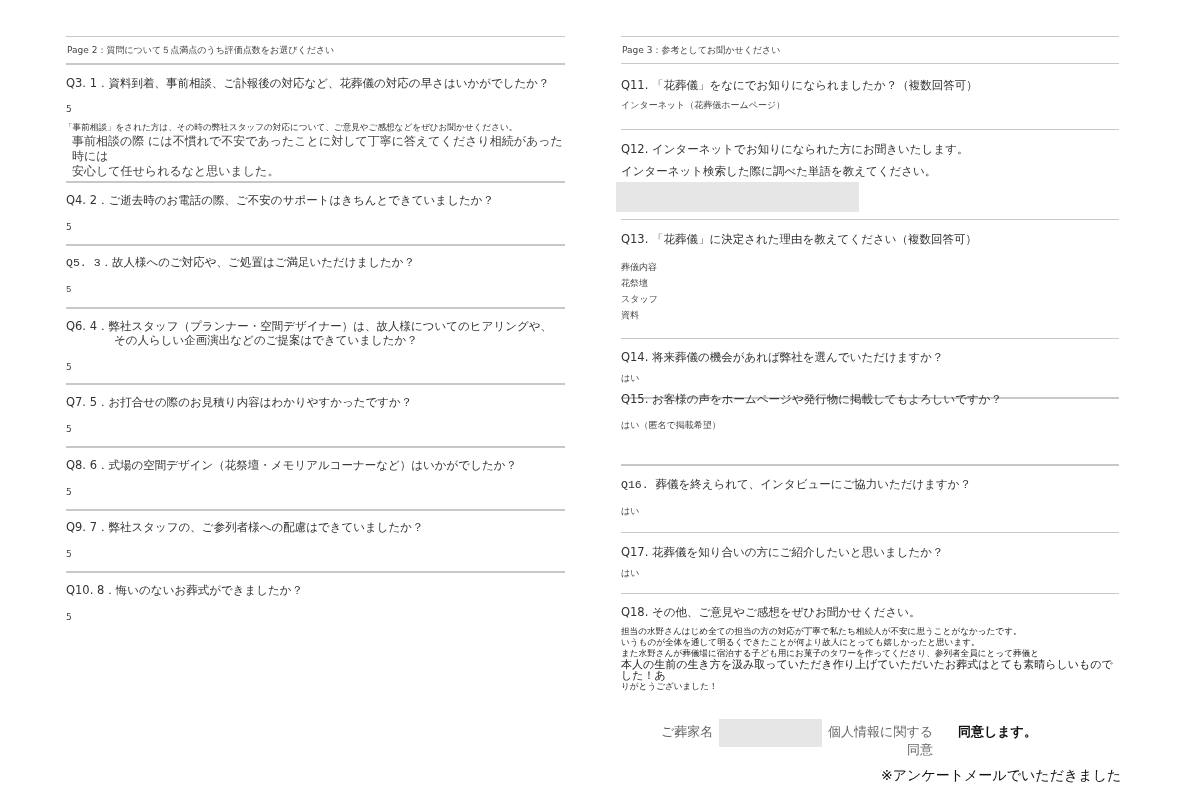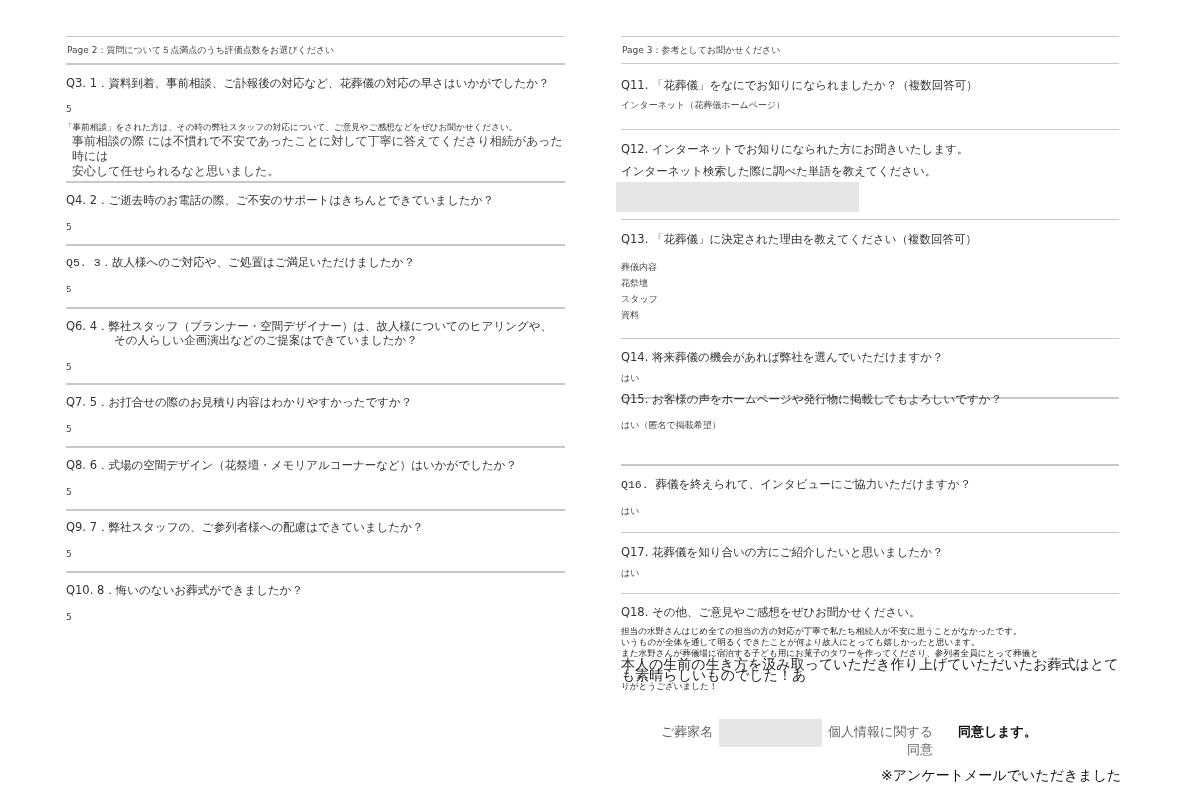--- a/index.html
+++ b/index.html
@@ -140,21 +140,21 @@
     <div class="ans" style="margin-top:8px;">はい</div>
   </div>
   <div class="block rule-thin" style="top:593px;"></div>
 
   <div class="block" style="top:605px;">
     <div class="q">Q18. その他、ご意見やご感想をぜひお聞かせください。</div>
     <div style="margin-top:7px;">
       <div class="ans" style="font-size:8.6px; line-height:11px; color:#222;">担当の水野さんはじめ全ての担当の方の対応が丁寧で私たち相続人が不安に思うことがなかったです。</div>
       <div class="ans" style="font-size:8.6px; line-height:11px; color:#222;">いうものが全体を通して明るくできたことが何より故人にとっても嬉しかったと思います。</div>
       <div class="ans" style="font-size:8.6px; line-height:11px; color:#222;">また水野さんが葬儀場に宿泊する子ども用にお菓子のタワーを作ってくださり、参列者全員にとって葬儀と</div>
-      <div class="ans" style="font-size:14px; line-height:11px; color:#222;">本人の生前の生き方を汲み取っていただき作り上げていただいたお葬式はとても素晴らしいものでした！あ</div>
+      <div class="ans" style="font-size:11px; line-height:11px; color:#222;">本人の生前の生き方を汲み取っていただき作り上げていただいたお葬式はとても素晴らしいものでした！あ</div>
       <div class="ans" style="font-size:8.6px; line-height:11px; color:#222;">りがとうございました！</div>
     </div>
   </div>
 </div>
 
 <div>
   <div class="footer-label" style="left:661px; top:723px;">ご葬家名</div>
   <div class="redacted" style="position:absolute; left:719px; top:719px; width:103px; height:28px;"></div>
   <div class="footer-label" style="left:827px; top:723px; text-align:right; width:106px; line-height:18px;">
     <div>個人情報に関する</div>

